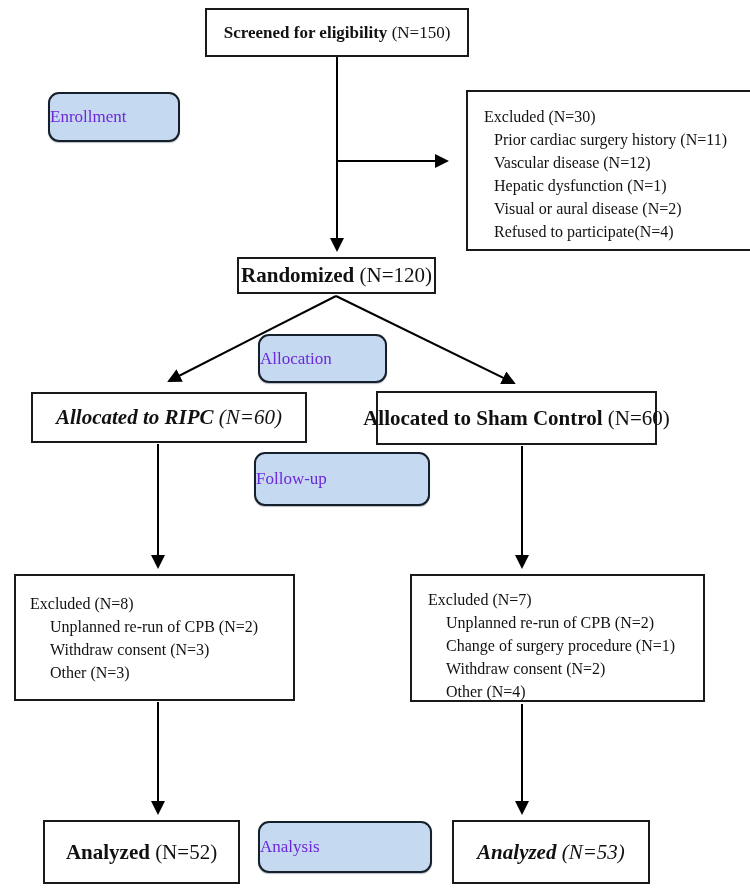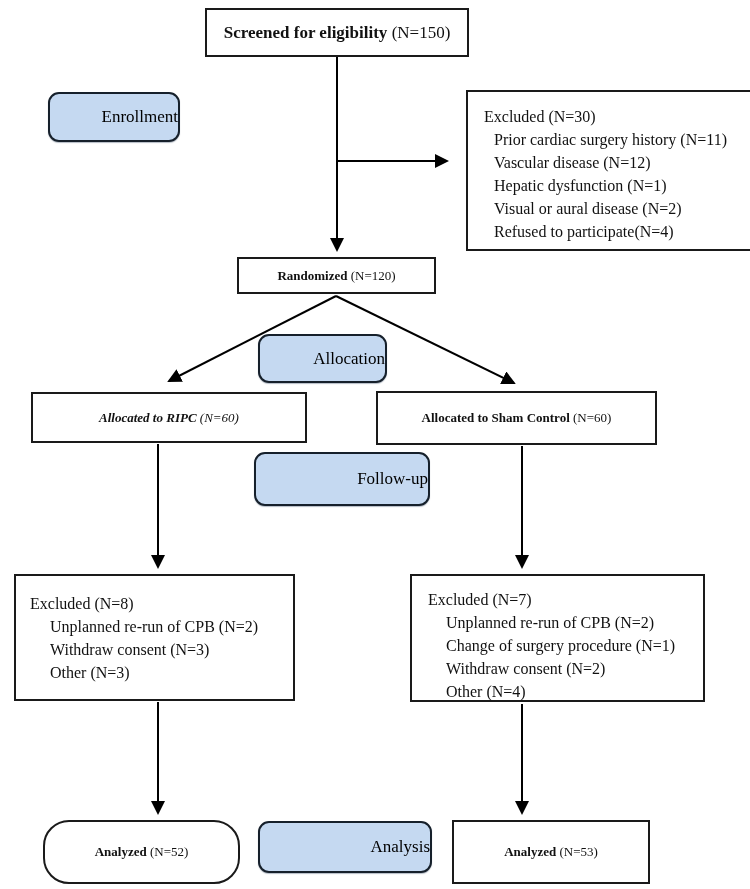--- a/index.html
+++ b/index.html
@@ -18,34 +18,34 @@
     width: 750px; height: 889px;
   }
   .box {
     position: absolute;
     box-sizing: border-box;
     background: #ffffff;
     border: 2px solid #1a1a1a;
     display: flex;
     align-items: center;
     justify-content: center;
-    font-size: 13px;
+    font-size: 21px;
     white-space: nowrap;
   }
   .box .b { font-weight: bold; }
   .stage-label {
     position: absolute;
     box-sizing: border-box;
     background: #c5d9f1;
     border: 2px solid #16202b;
     border-radius: 11px;
-    color: #000000;
+    color: #6d28d9;
     display: flex;
     align-items: center;
-    justify-content: flex-end;
+    justify-content: flex-start;
     font-size: 17px;
     box-shadow: 0 1px 1px rgba(40,60,90,0.35);
   }
   .list-box {
     position: absolute;
     box-sizing: border-box;
     background: #ffffff;
     border: 2px solid #1a1a1a;
     font-size: 16px;
     line-height: 23px;
@@ -127,25 +127,25 @@
   <div class="list-box" style="left:400px; top:574px; width:295px; height:128px; padding:12px 4px 0 16px;">
     <div class="title"><span class="b">Excluded</span><span> (N=7)</span></div>
     <div style="padding-left:18px;">
       <div class="item">Unplanned re-run of CPB (N=2)</div>
       <div class="item">Change of surgery procedure (N=1)</div>
       <div class="item">Withdraw consent (N=2)</div>
       <div class="item">Other (N=4)</div>
     </div>
   </div>
 
-  <div class="box" style="left:43px; top:820px; width:197px; height:64px;border-radius:26px;">
+  <div class="box" style="left:43px; top:820px; width:197px; height:64px;">
     <span><span class="b">Analyzed</span><span> (N=52)</span></span>
   </div>
 
   <div class="stage-label" style="left:258px; top:821px; width:174px; height:52px;">
     <span>Analysis</span>
   </div>
 
-  <div class="box" style="left:452px; top:820px; width:198px; height:64px;">
+  <div class="box" style="left:452px; top:820px; width:198px; height:64px;font-style:italic;">
     <span><span class="b">Analyzed</span><span> (N=53)</span></span>
   </div>
 
 </div>
 
 </body></html>

